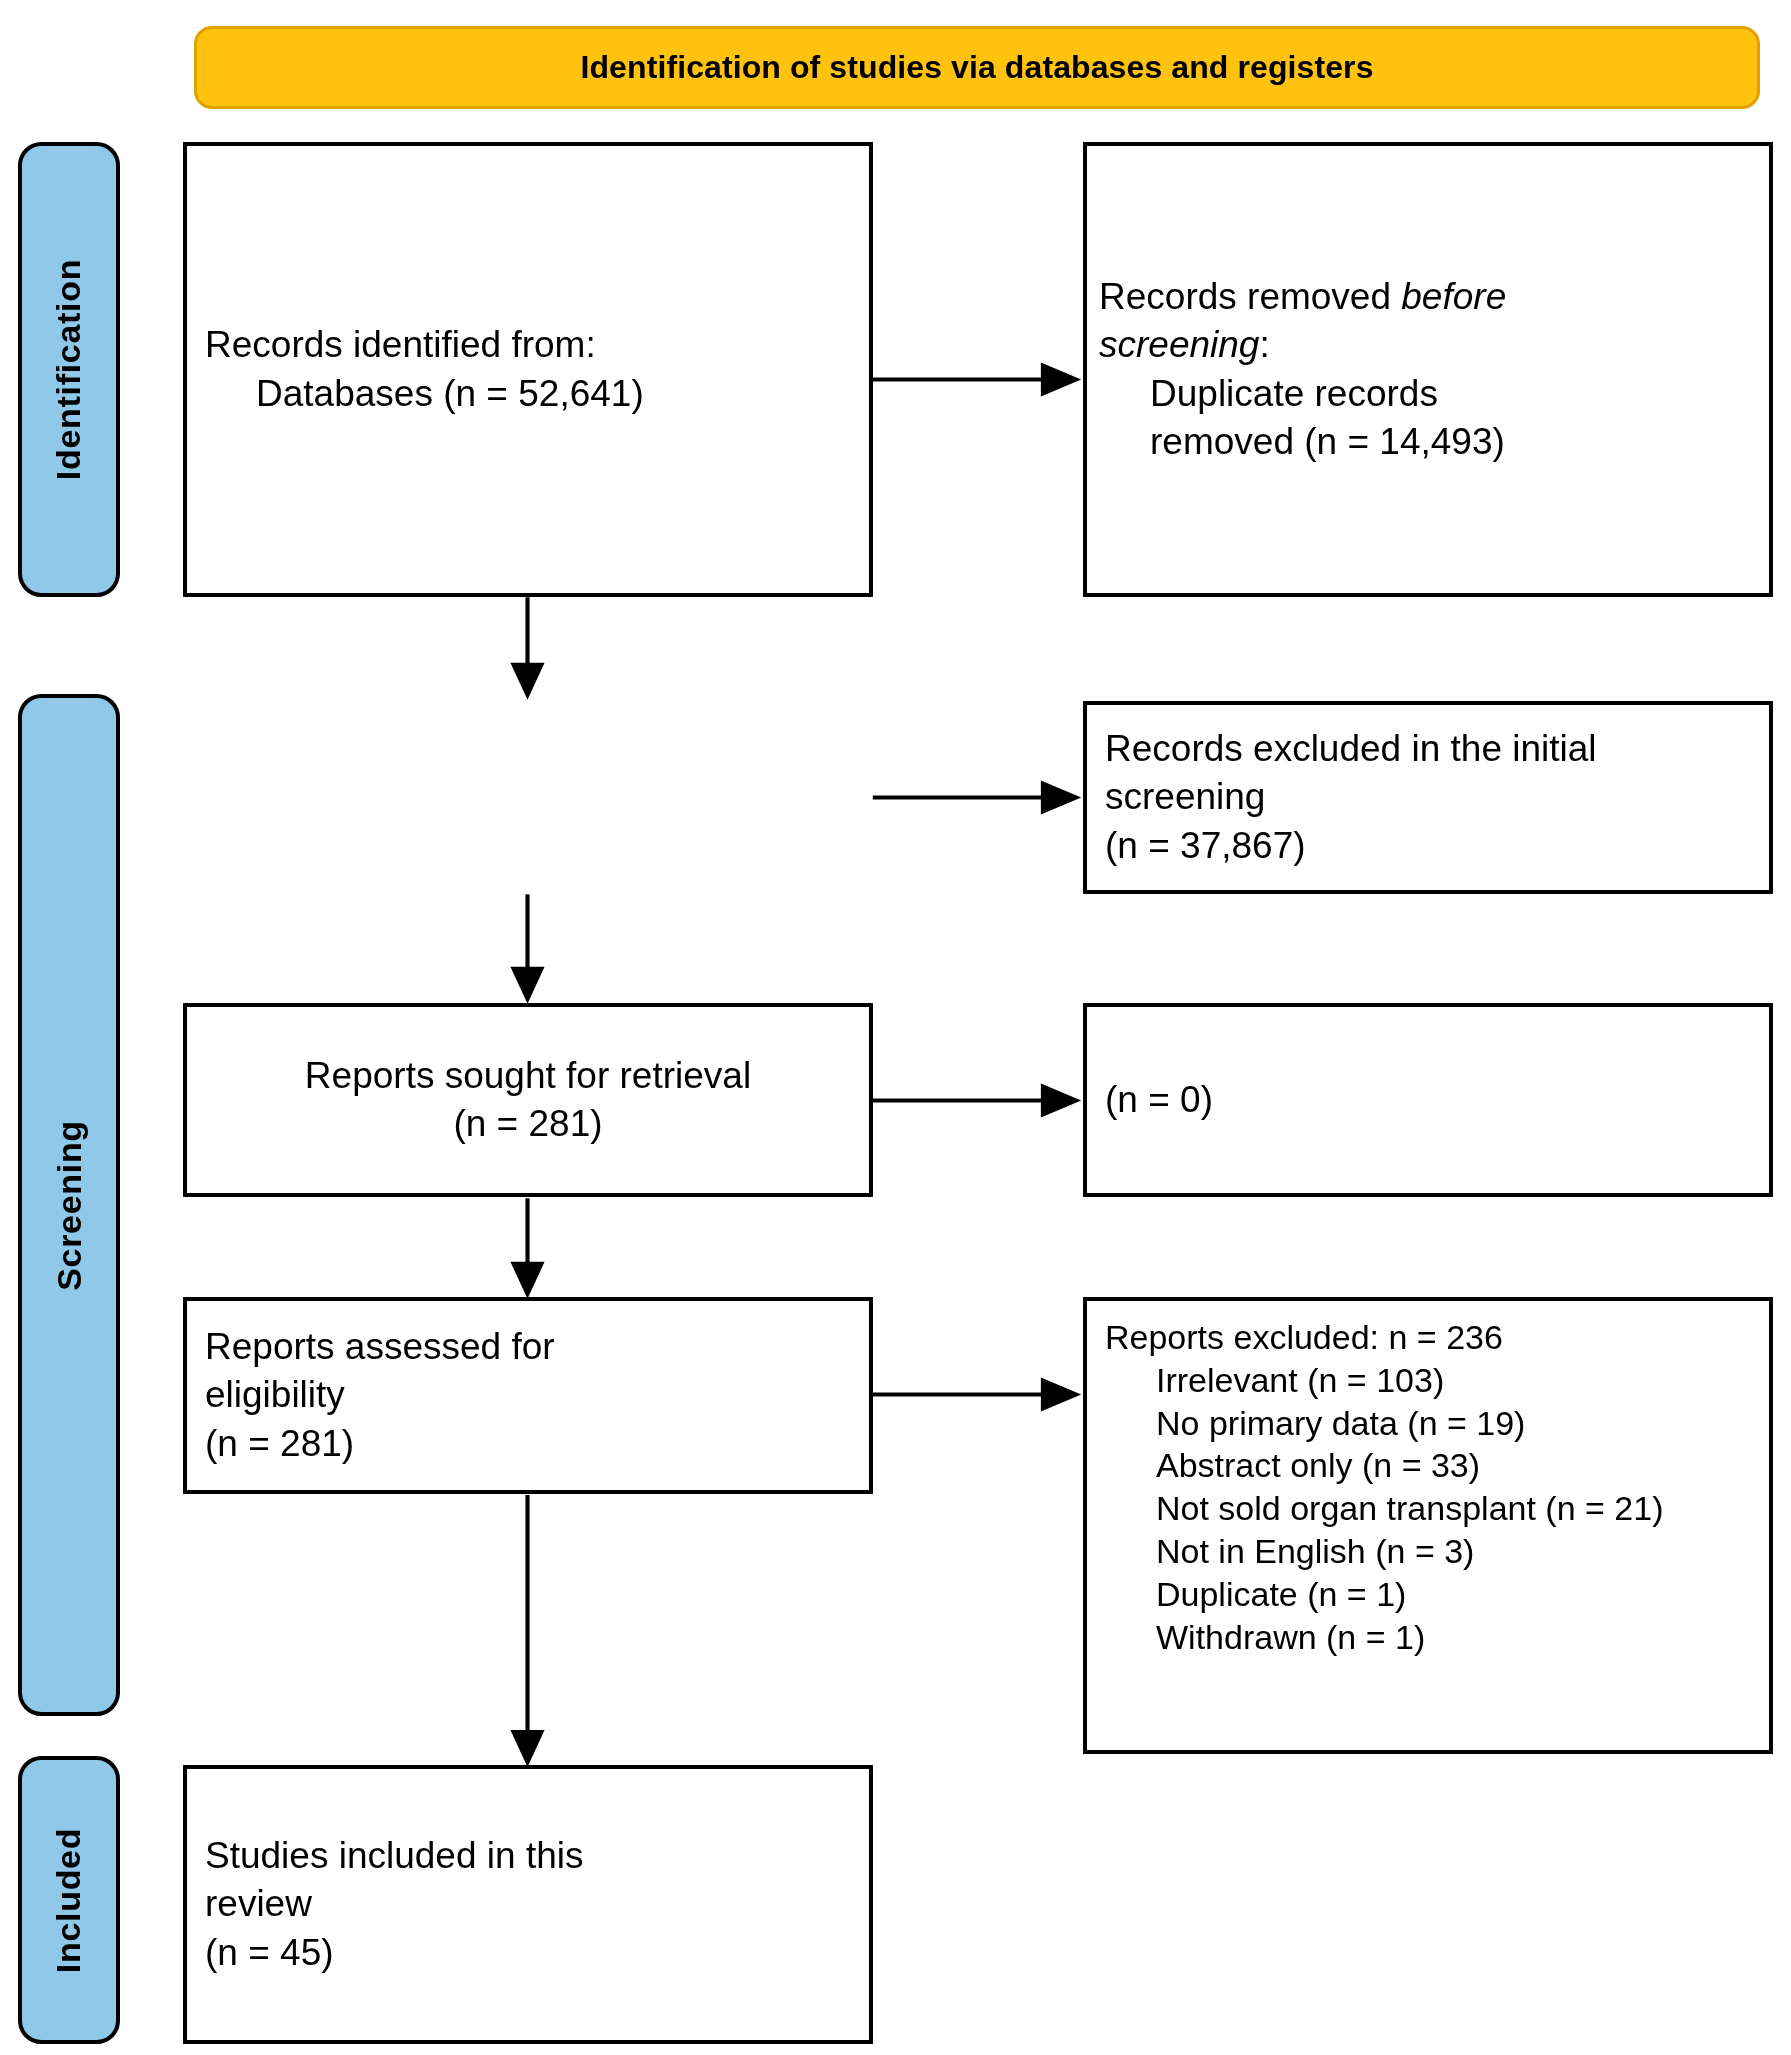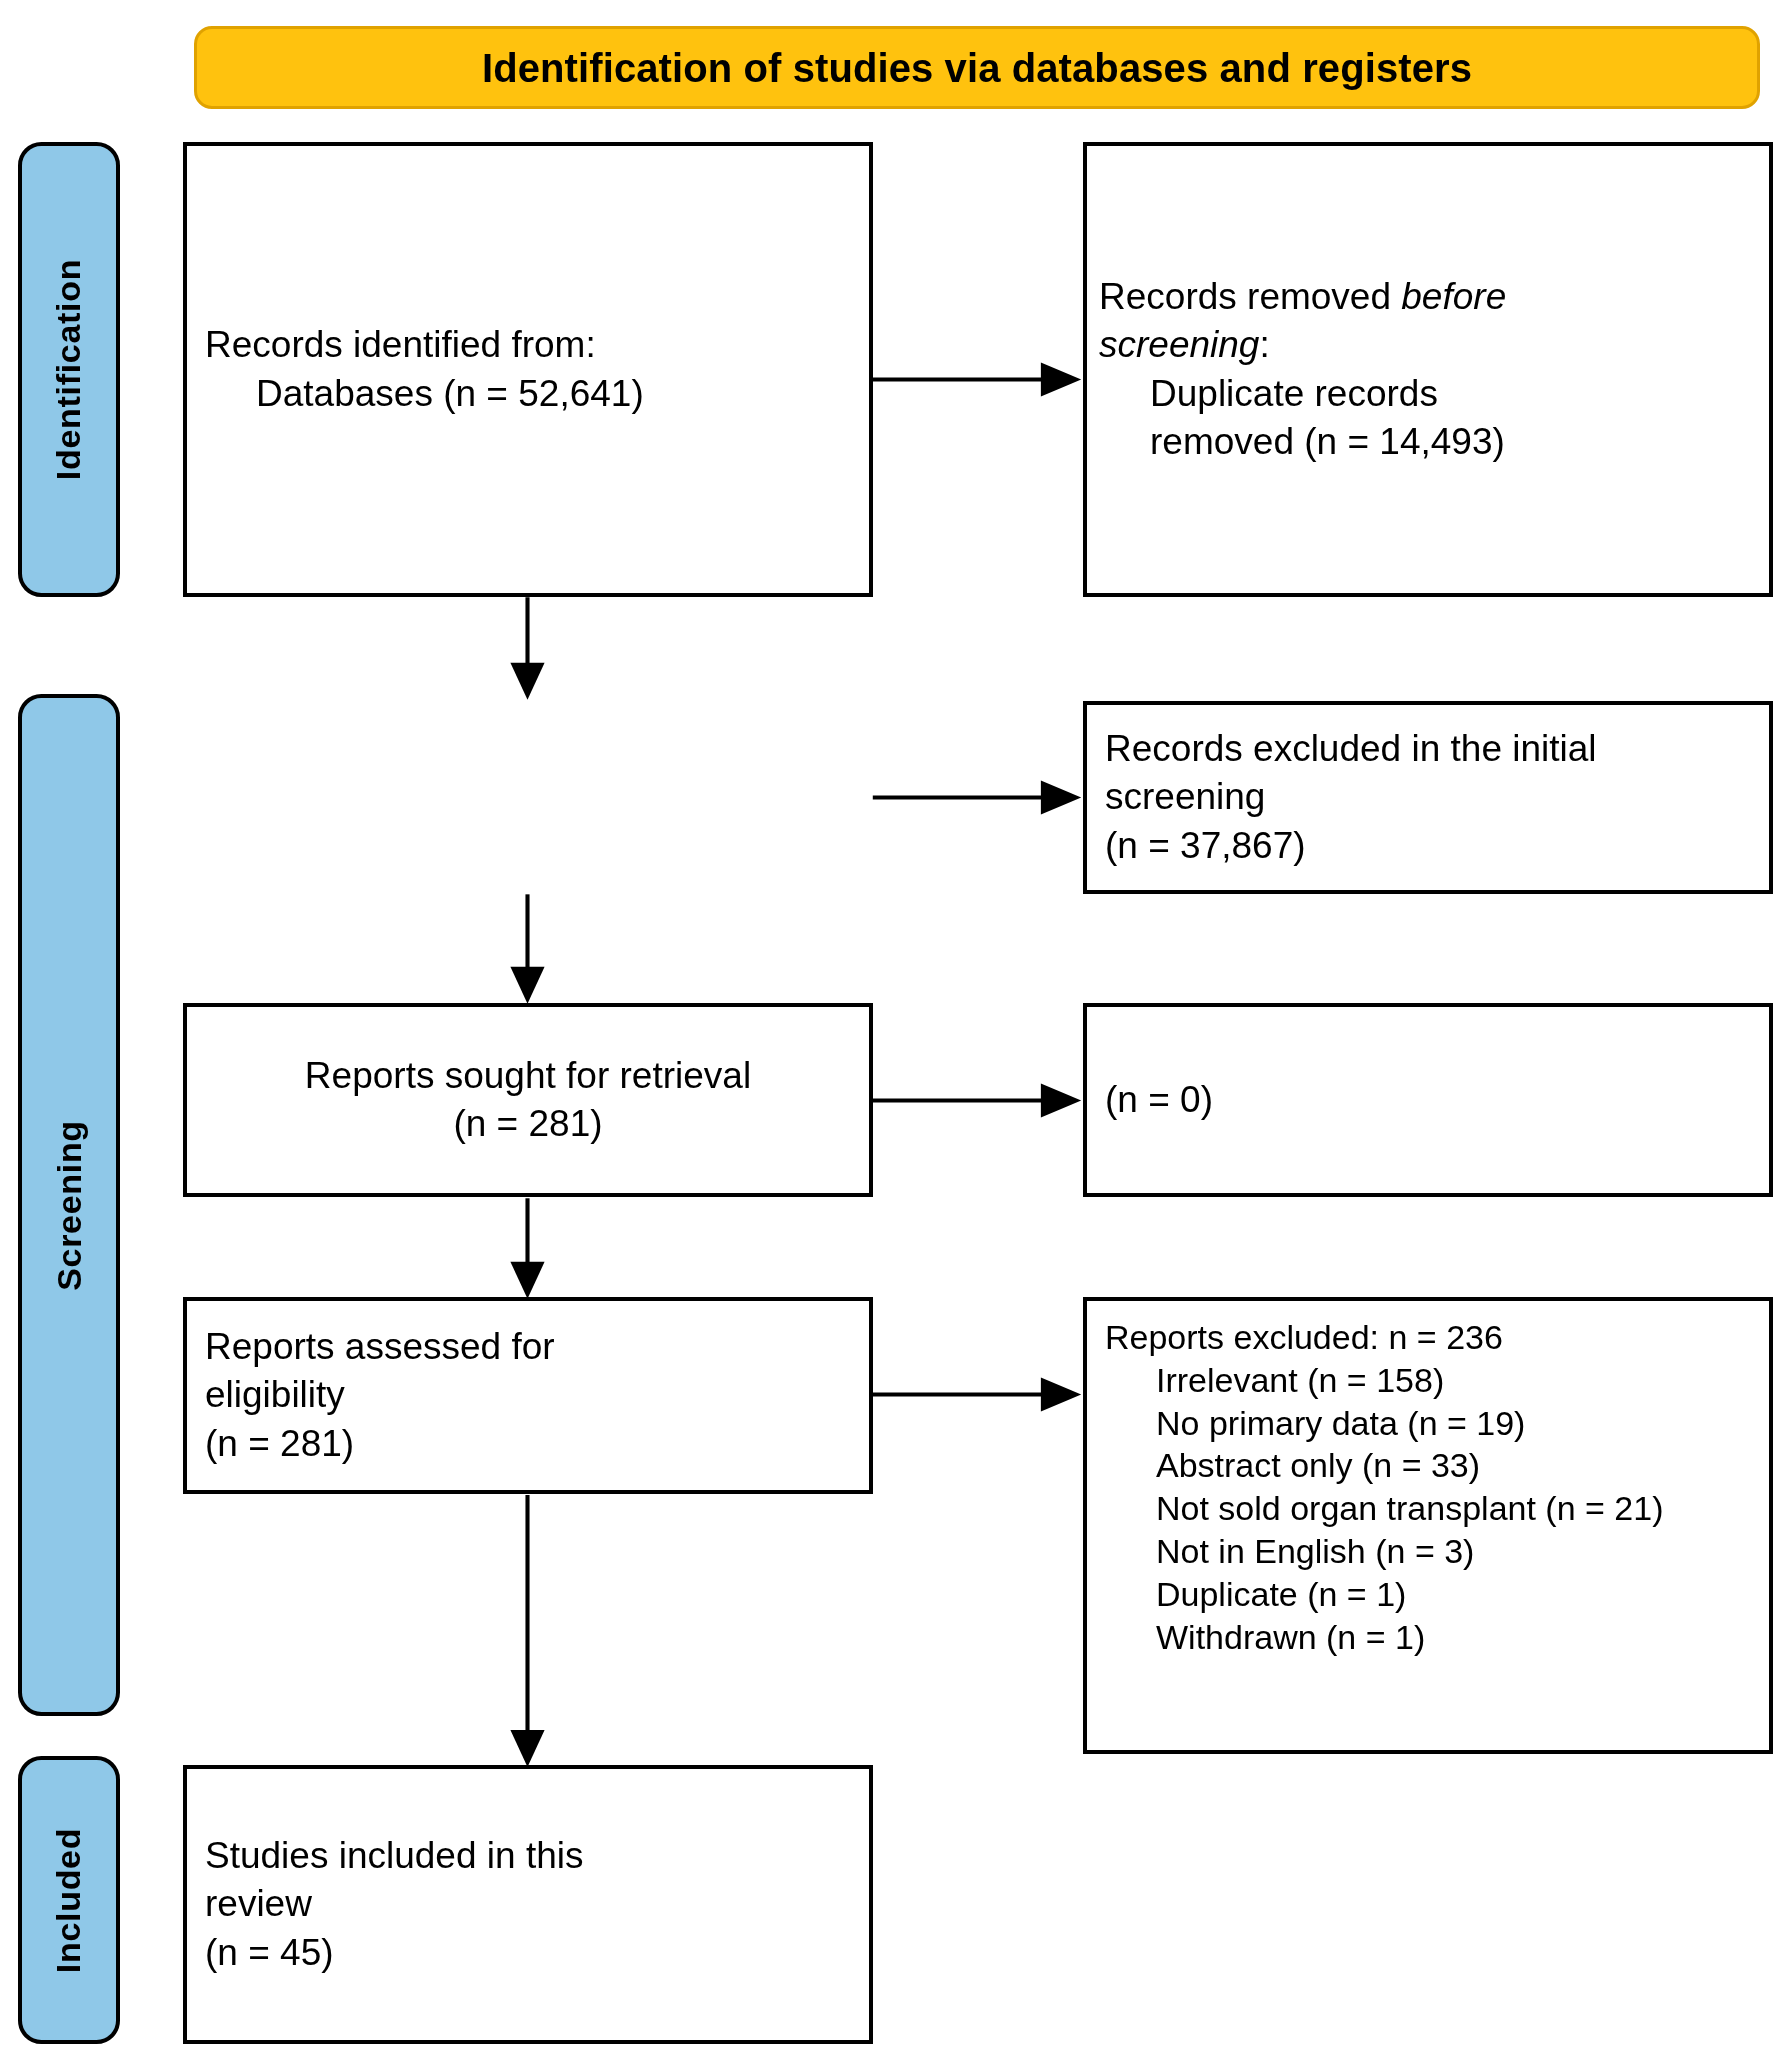--- a/index.html
+++ b/index.html
@@ -27,21 +27,21 @@
     height: 83px;
     background: #FFC20E;
     border: 3.4px solid #E0A200;
     border-radius: 18px;
     box-sizing: border-box;
     display: flex;
     align-items: center;
     justify-content: center;
   }
   .header-banner .header-title {
-    font-size: 40px;
+    font-size: 32px;
     font-weight: bold;
     color: #000000;
     letter-spacing: 0.1px;
     line-height: 1.05;
     text-align: center;
   }
 
   
   .phase-bar {
     position: absolute;
@@ -163,21 +163,21 @@
     <div class="line">(n = 37,867)</div>
   </div>
 
   <div class="flow-box" id="box-not-retrieved">
     <div class="line">(n = 0)</div>
   </div>
 
   <div class="flow-box" id="box-excluded-list">
     <div class="line">Reports excluded: n = 236</div>
     <div id="excluded-reasons">
-        <div class="line indent2 wrap">Irrelevant (n = 158)</div>
+        <div class="line indent2 wrap">Irrelevant (n = 103)</div>
         <div class="line indent2 wrap">No primary data (n = 19)</div>
         <div class="line indent2 wrap">Abstract only (n = 33)</div>
         <div class="line indent2 wrap">Not sold organ transplant (n = 21)</div>
         <div class="line indent2 wrap">Not in English (n = 3)</div>
         <div class="line indent2 wrap">Duplicate (n = 1)</div>
         <div class="line indent2 wrap">Withdrawn (n = 1)</div>
       </div>
   </div>
 
   <div class="arrow" style="left:872px; top:359px;">

